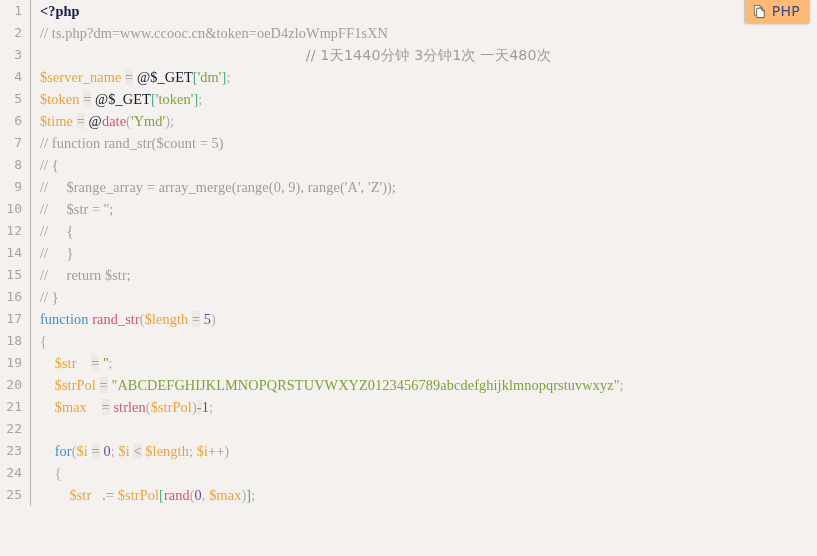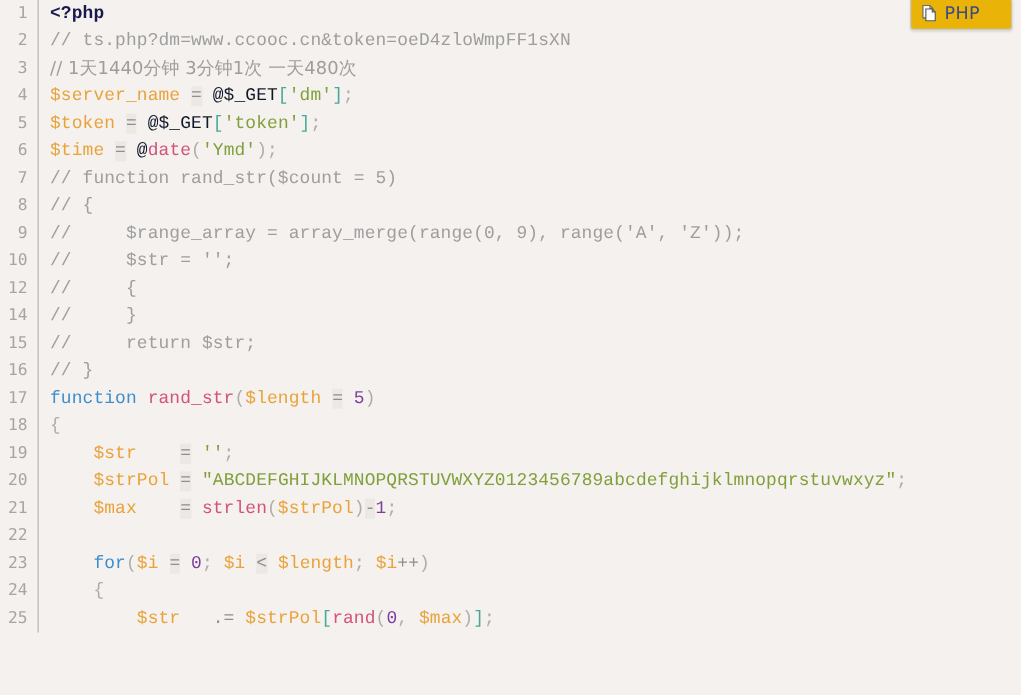--- a/index.html
+++ b/index.html
@@ -21,24 +21,24 @@
     background: #f4f1ee;
     box-sizing: border-box;
   }
 
   
   #lang-badge {
     position: absolute;
     top: 0;
     right: 7px;
     display: flex;
-    align-items: flex-start;
+    align-items: flex-end;
     gap: 5px;
-    padding: 3px 25px 4px 7px;
-    background: #eab308;
+    padding: 3px 9px 4px 7px;
+    background: #fdba74;
     border: 1px solid #c8c8c6;
     border-top: none;
     border-radius: 0 0 3px 3px;
     box-shadow: 0 1px 2px rgba(0,0,0,0.10);
     z-index: 20;
   }
   #lang-badge .badge-label {
     font-family: "DejaVu Sans", sans-serif;
     font-size: 14px;
     color: #3b4a86;
@@ -79,41 +79,41 @@
   }
   .gutter-rule {
     flex: 0 0 1px;
     align-self: stretch;
     width: 1px;
     background: #b9b5b0;
     margin-right: 9px;
   }
   .line-code {
     flex: 1 1 auto;
-    font-family: Liberation Mono, monospace;
+    font-family: Liberation Serif, serif;
     font-size: 14.3px;
     color: #2b2b2b;
     letter-spacing: 0.1px;
     overflow: hidden;
   }
 
   
   .t-php      { color: #19194d; font-weight: bold; }
   .t-comment  { color: #9e9e9e; }
   .t-var      { color: #e9a33a; }
   .t-op       { color: #8f8f8f; background: #ece8e4; }
   .t-op-plain { color: #8f8f8f; }
   .t-kw       { color: #3e8ecc; }
   .t-fn       { color: #d4517d; }
   .t-str      { color: #7fa03c; }
   .t-num      { color: #7b3fa0; }
   .t-punc     { color: #b0aca7; }
   .t-brk      { color: #48a99a; }
   .t-sup      { color: #0f172a; }
-  .t-zh       { font-family: "DejaVu Sans", sans-serif; }
+  .t-zh       { font-family: "DejaVu Sans", sans-serif; text-align: center; }
 </style>
 </head>
 <body>
 
 <div id="viewer">
 
   <div id="code-area">
 
     <div class="code-line">
       <span class="line-no">1</span>

